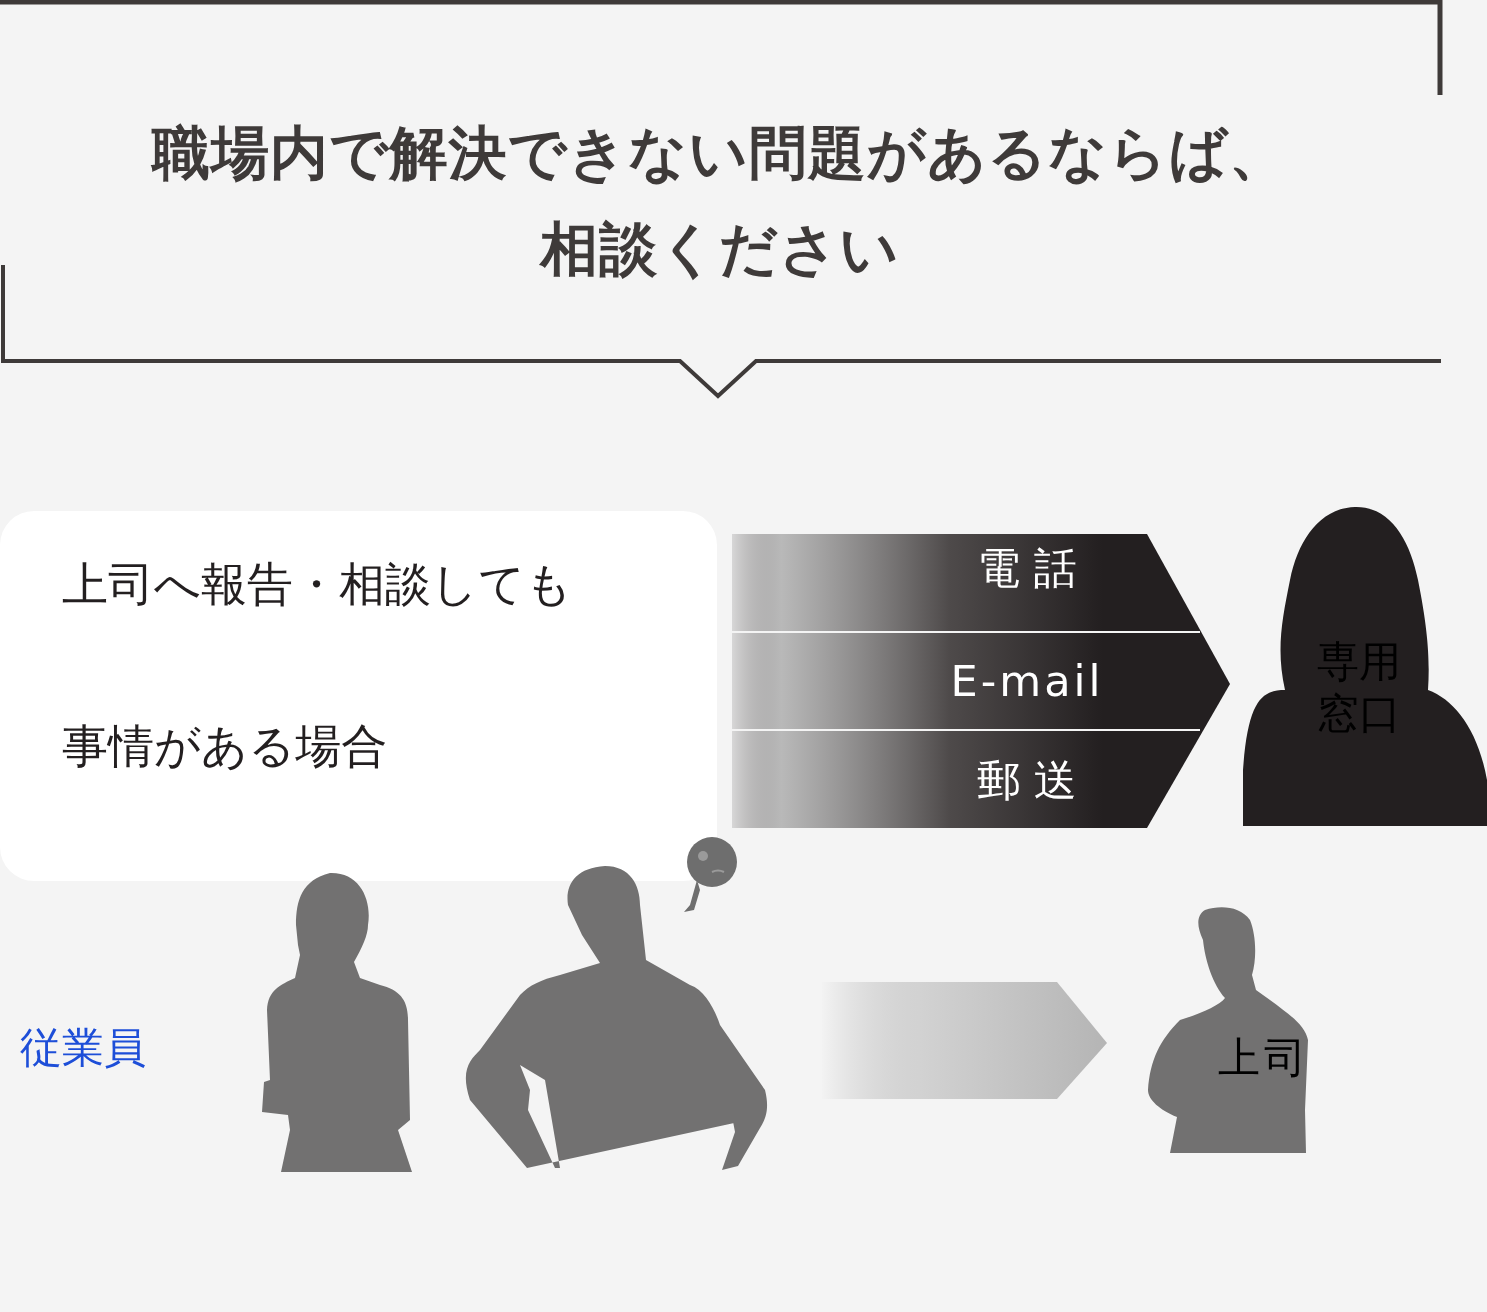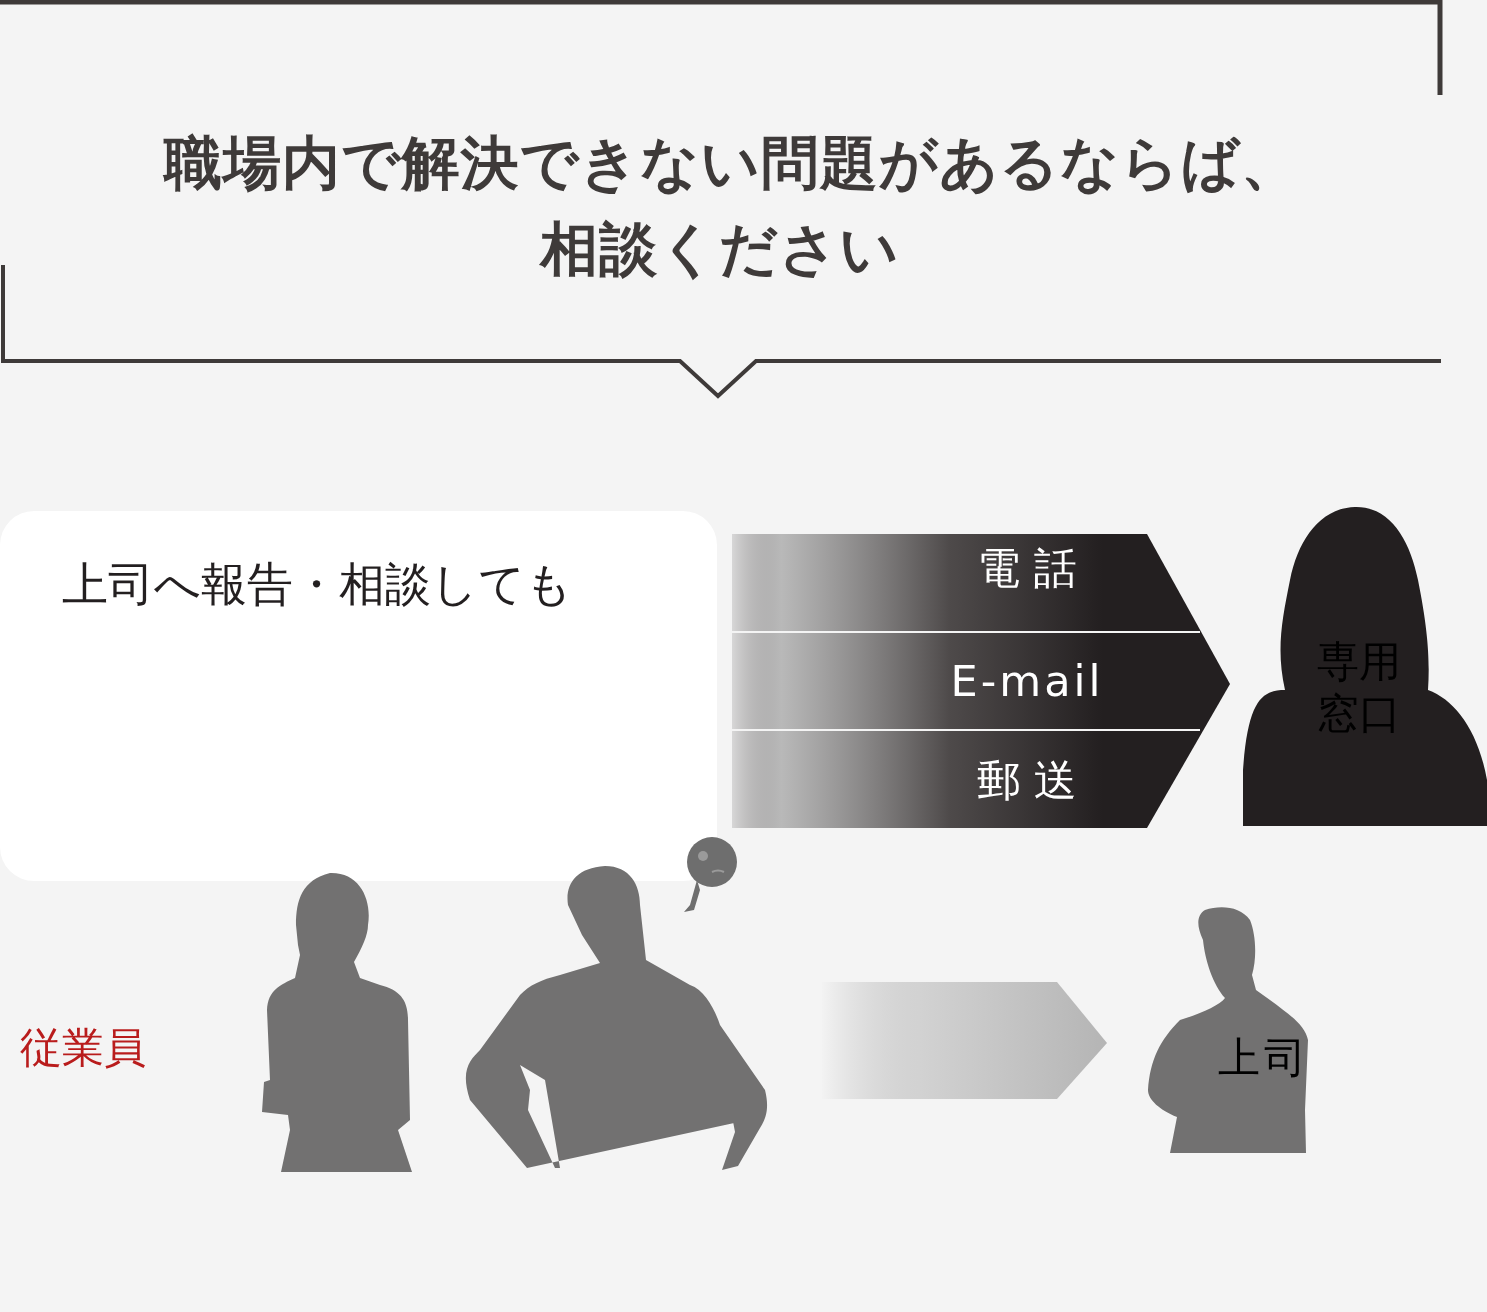--- a/index.html
+++ b/index.html
@@ -17,38 +17,39 @@
     position:absolute; left:0; top:511px; width:717px; height:370px;
     background:#ffffff; border-radius:34px;
   }
   .bubble-text {
     position:absolute; left:62px; font-size:46px; line-height:72px; color:#231f20;
   }
   .channel {
     position:absolute; color:#ffffff; font-size:43px; text-align:center; width:220px;
   }
   .label-white { position:absolute; color:#000000; font-size:42px; line-height:52px; }
-  .employee-label { position:absolute; left:20px; top:1020px; font-size:42px; color:#b91c1c;text-align:right; }
+  .employee-label { position:absolute; left:20px; top:1020px; font-size:42px; color:#1d4ed8;text-align:right; }
 </style>
 </head>
 <body>
 
 <svg class="frame" width="1487" height="420">
   <polyline points="0,2 1440,2 1440,95" fill="none" stroke="#3e3a39" stroke-width="5"></polyline>
   <polyline points="3,265 3,361 680,361 718,396 756,361 1441,361" fill="none" stroke="#3e3a39" stroke-width="4"></polyline>
 </svg>
 
-<div class="headline" style="top:134px;margin-left:12px;">職場内で解決できない問題があるならば、</div>
+<div class="headline" style="top:124px;">職場内で解決できない問題があるならば、</div>
 <div class="headline" style="top:220px;">相談ください</div>
 
 <div class="bubble"></div>
 <div class="bubble-text" style="top:548px;">
   <div>上司へ報告・相談しても</div>
 </div>
 <div class="bubble-text" style="top:710px;">
+  <div>事情がある場合</div>
 </div>
 
 <svg class="abs" style="left:0;top:0;" width="1487" height="1312">
   <defs>
     <linearGradient id="darkGrad" x1="720" y1="0" x2="1230" y2="0" gradientUnits="userSpaceOnUse">
       <stop offset="0" stop-color="#231f20" stop-opacity="0"></stop>
       <stop offset="0.12" stop-color="#aaaaaa" stop-opacity="0.8"></stop>
       <stop offset="0.45" stop-color="#4e4a4a"></stop>
       <stop offset="0.75" stop-color="#231f20"></stop>
       <stop offset="1" stop-color="#231f20"></stop>

